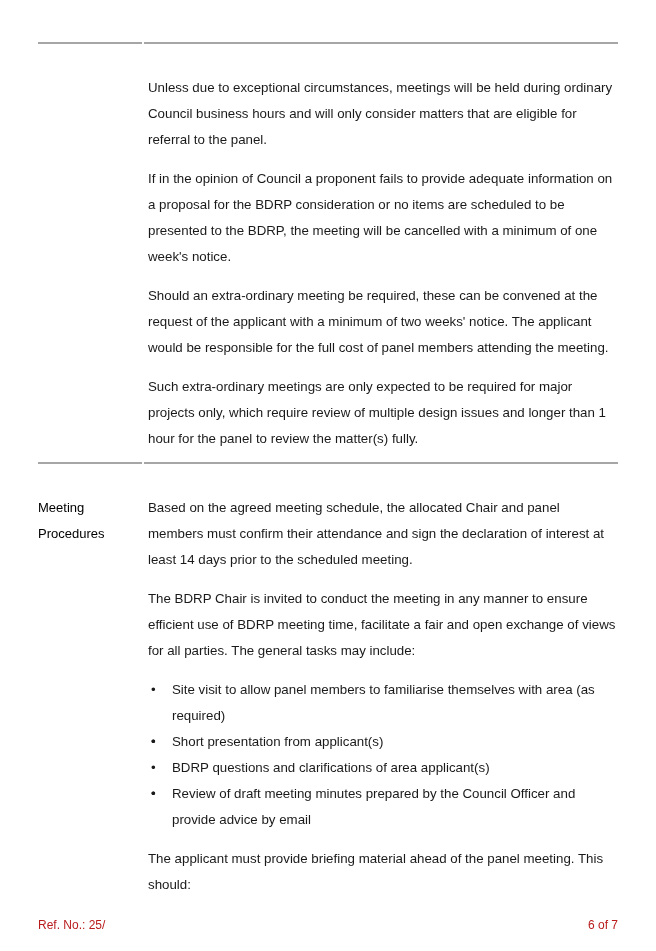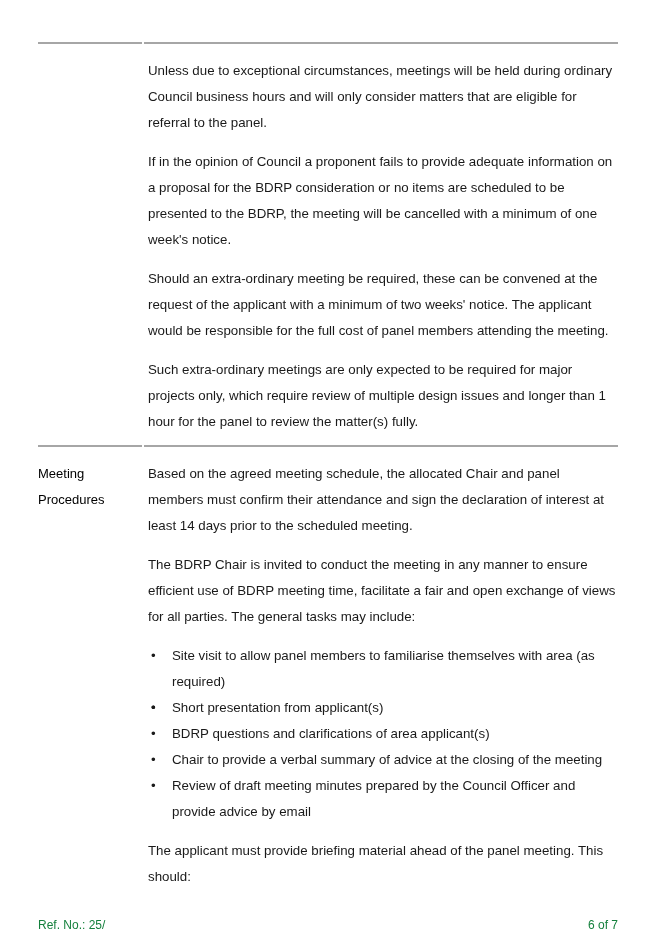--- a/index.html
+++ b/index.html
@@ -53,20 +53,21 @@
   .rule.split .seg-right {
     flex: 1;
     border-top: 2px solid #a6a6a6;
     height: 0;
     margin-top: -2px;
   }
 
   .row {
     display: flex;
     align-items: flex-start;
+    margin-top: 17px;
   }
   .col-label {
     width: 110px;
     flex: 0 0 110px;
     padding-top: 14px;
   }
   .col-body {
     flex: 1;
     padding-top: 14px;
     padding-bottom: 10px;
@@ -118,21 +119,21 @@
   
   .footer {
     position: absolute;
     left: 38px;
     top: 918px;
     width: 580px;
     display: flex;
     justify-content: space-between;
     align-items: baseline;
     font-size: 12px;
-    color: #15803d;
+    color: #b91c1c;
   }
   .footer .ref { white-space: nowrap; }
   .footer .pageno { white-space: nowrap; }
 </style>
 </head>
 <body>
 
 <div class="page">
 
   <div class="doc-table">
@@ -179,21 +180,20 @@
           <li>
             <span class="bullet-dot">•</span>
             <span>Short presentation from applicant(s)</span>
           </li>
           <li>
             <span class="bullet-dot">•</span>
             <span>BDRP questions and clarifications of area applicant(s)</span>
           </li>
           <li>
             <span class="bullet-dot">•</span>
-            <span>Chair to provide a verbal summary of advice at the closing of the meeting</span>
           </li>
           <li>
             <span class="bullet-dot">•</span>
             <span>Review of draft meeting minutes prepared by the Council Officer and provide advice by email</span>
           </li>
         </ul>
 
         <p class="para">The applicant must provide briefing material ahead of the panel meeting. This should:</p>
 
       </div>

